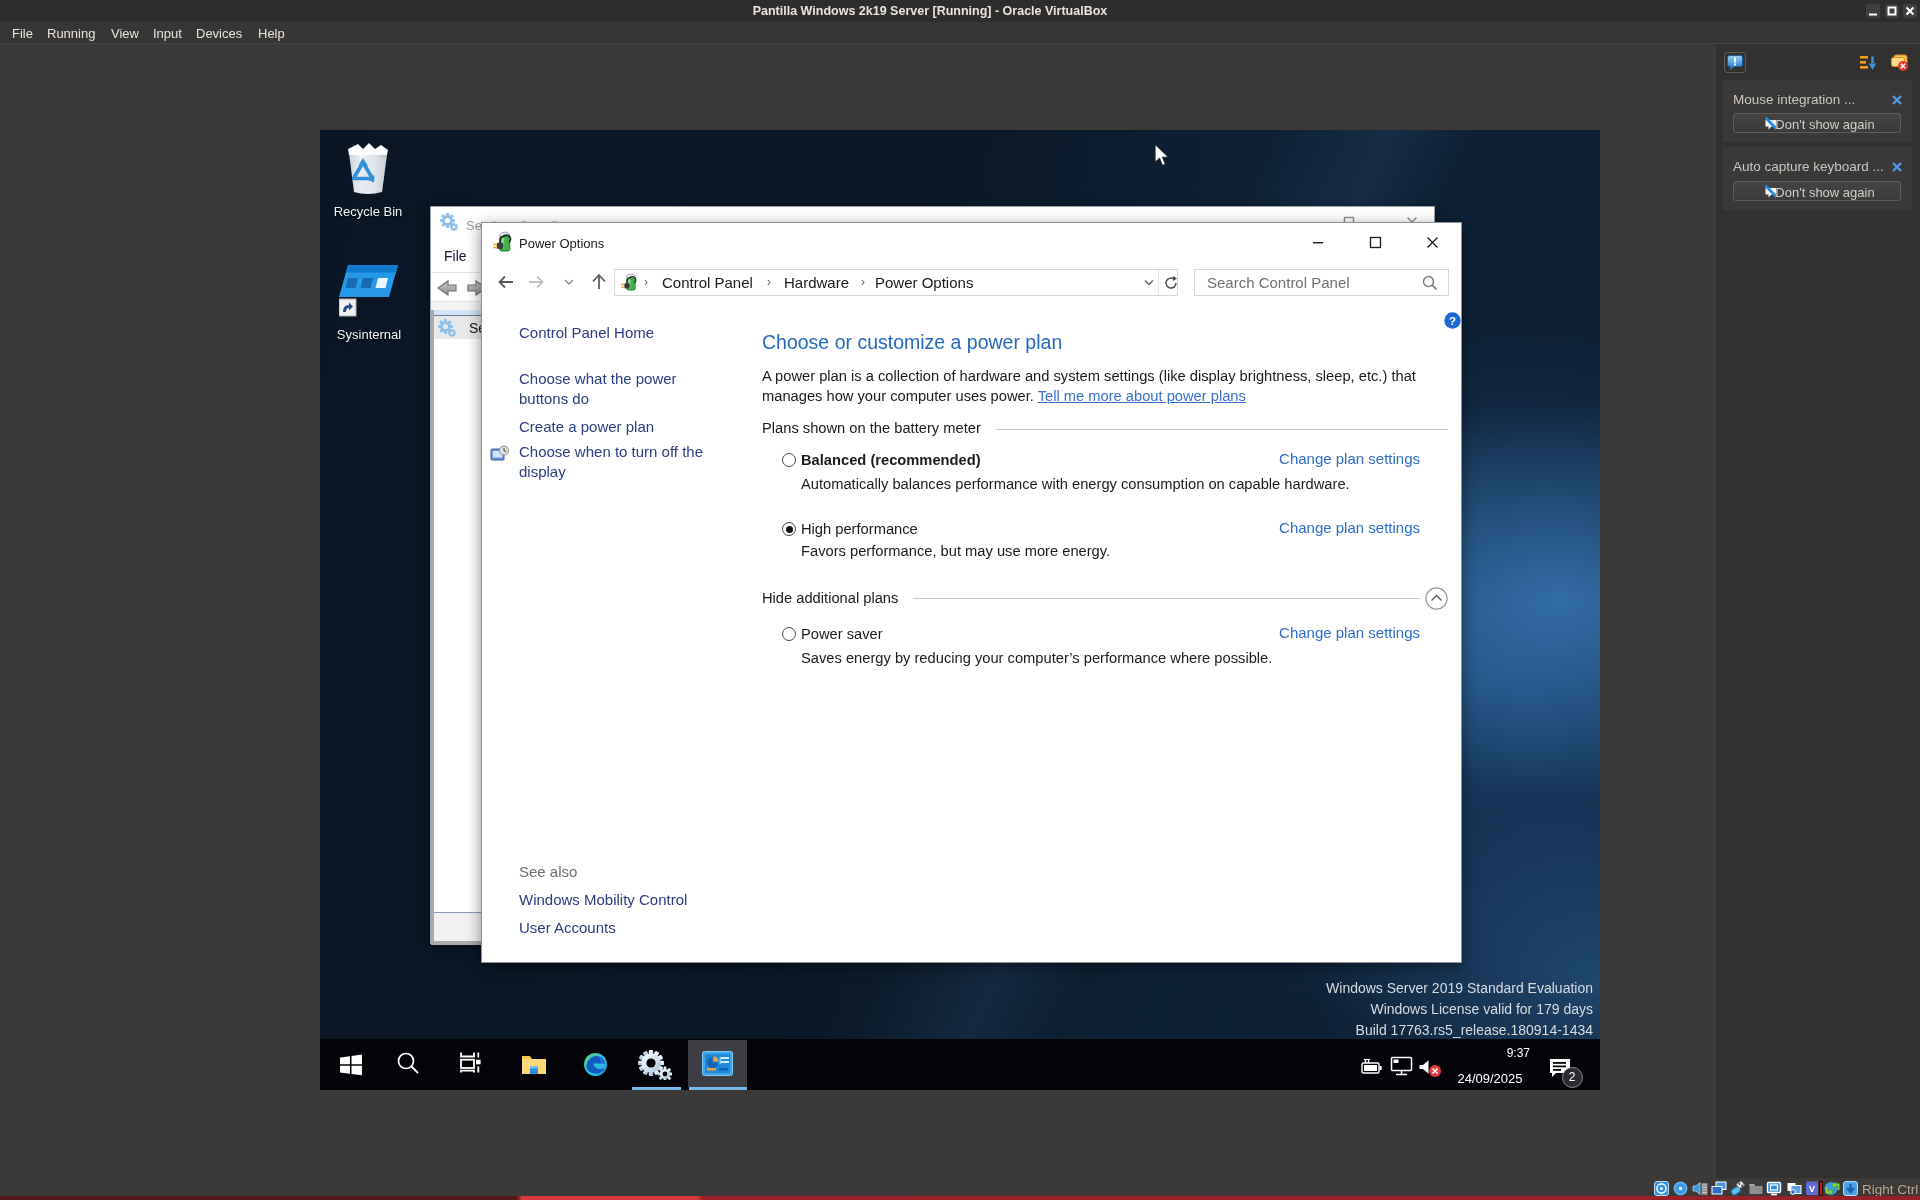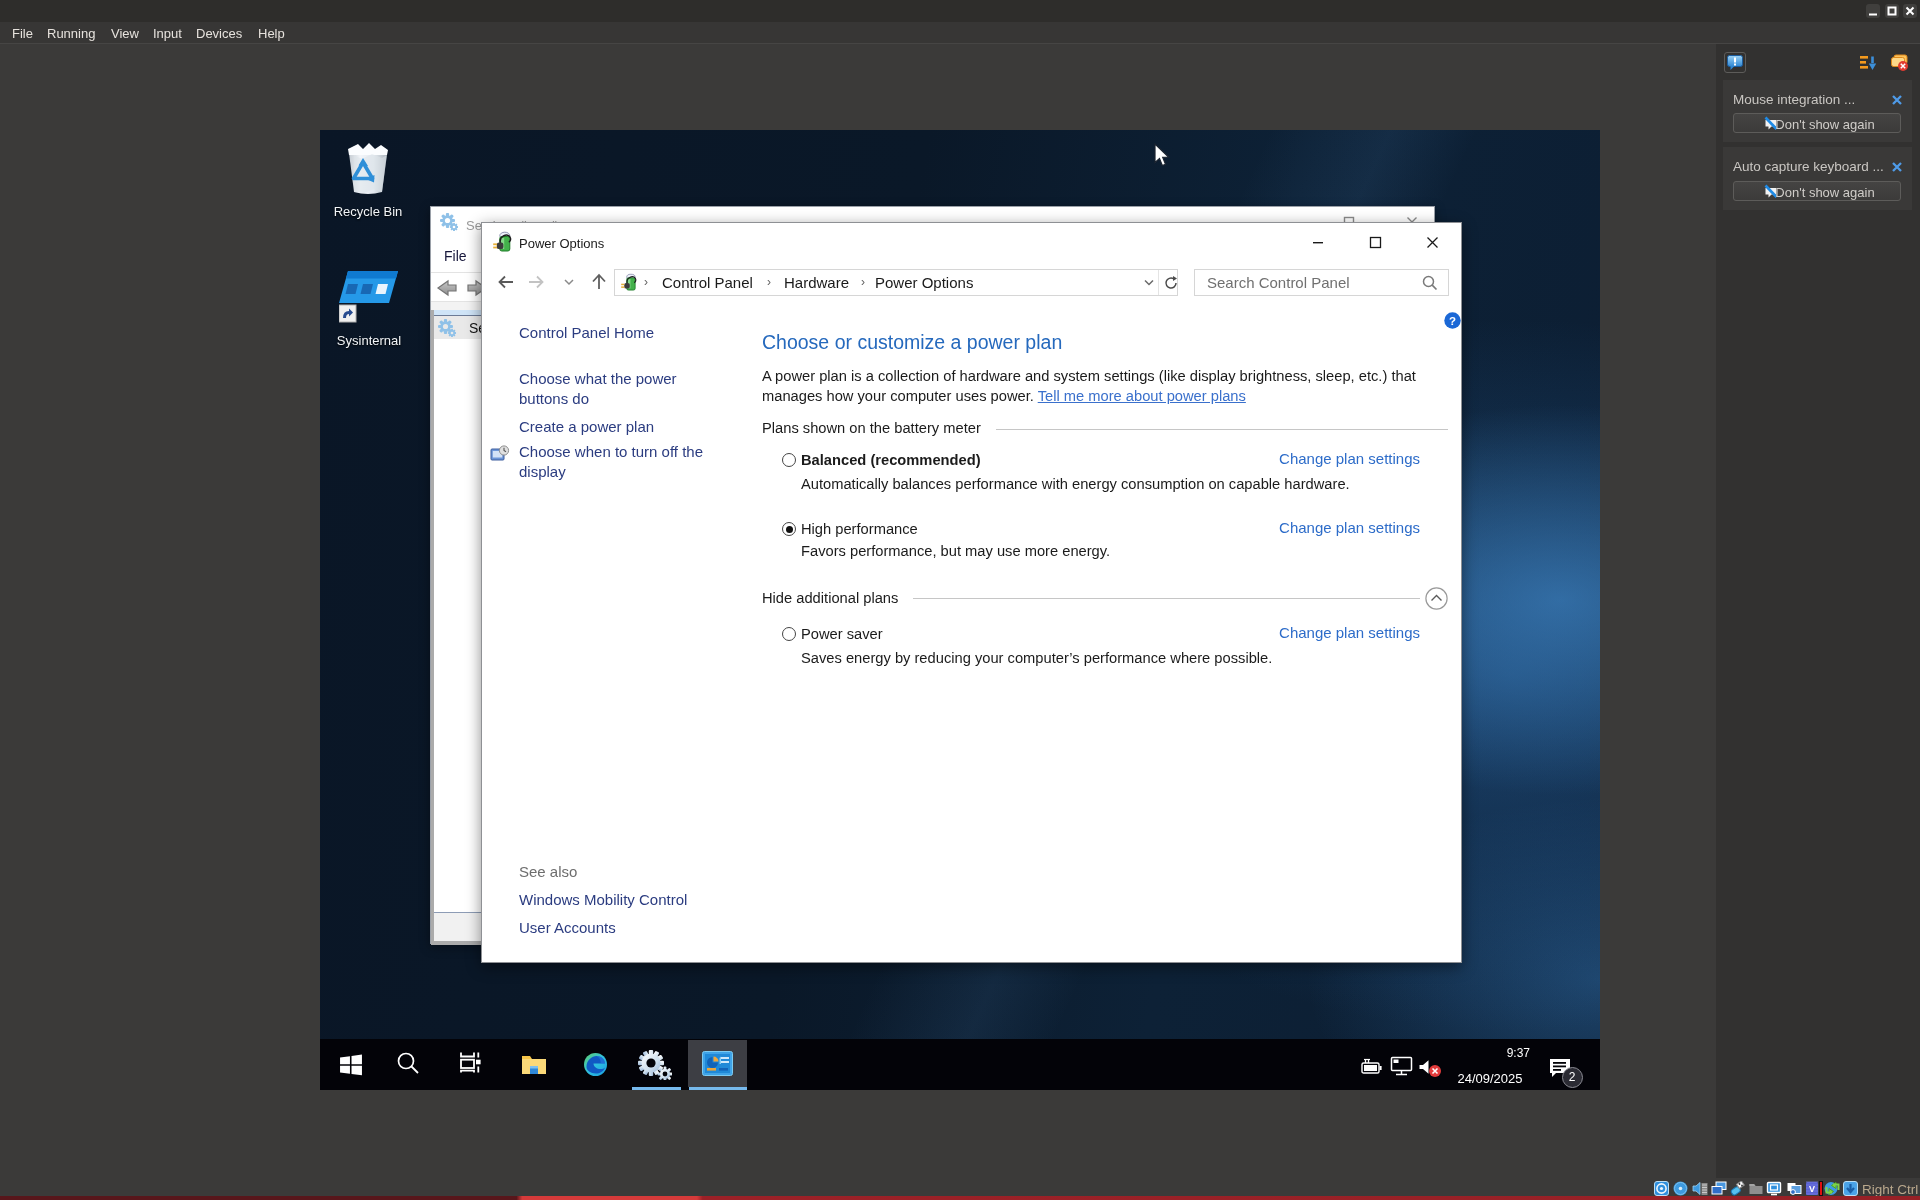--- a/index.html
+++ b/index.html
@@ -38,20 +38,21 @@
   .nitem .txt { position:absolute; left:10px; font-size:13.5px; color:#c9c6c2; white-space:nowrap; }
   .nbtn { position:absolute; left:10px; width:168px; height:20px; background:linear-gradient(#454443,#3c3b3a); border:1px solid #5d5c5a; border-radius:3px; color:#d0cdc9; font-size:13px; text-align:center; }
   
   #redline { position:absolute; left:0; top:1196px; width:1920px; height:4px; background:linear-gradient(90deg,#58161b 0%,#58161b 26.9%,#d63a3a 27.2%,#d63a3a 36.3%,#9c2027 36.6%,#972026 100%); }
   .statictext { white-space:nowrap; }
 </style>
 </head>
 <body>
 
 <div id="titlebar">
+  <div class="title">Pantilla Windows 2k19 Server [Running] - Oracle VirtualBox</div>
   <div class="wbtn" style="left:1866px;"><svg width="14" height="14">
         <rect x="3" y="9.5" width="8" height="2" fill="#fff"></rect>
       </svg></div>
   <div class="wbtn" style="left:1885px;"><svg width="14" height="14">
         <rect x="3.5" y="3.5" width="7" height="7" fill="none" stroke="#fff" stroke-width="2"></rect>
       </svg></div>
   <div class="wbtn" style="left:1903px;"><svg width="14" height="14">
         <path d="M3.5 3.5 L10.5 10.5 M10.5 3.5 L3.5 10.5" stroke="#fff" stroke-width="2"></path>
       </svg></div>
 </div>
@@ -82,21 +83,21 @@
     <g stroke="#2f8fd8" stroke-width="3.6" fill="none" stroke-linejoin="round">
       <path d="M19 21.5 L28.5 37.5 L9.5 37.5 Z"></path>
     </g>
     <g fill="#2f8fd8">
       <path d="M19 17 L24 25 L14.5 24.5 Z"></path>
       <path d="M31.5 38 L23 42 L31 45.5 Z" transform="translate(-1,-4)"></path>
     </g>
   </svg>
   <div class="abs statictext" style="left:-14px; top:63px; width:76px; text-align:center; font-size:13px; color:#f2f5f8; text-shadow:0 1px 2px #000;">Recycle Bin</div>
 </div>
-<div class="abs" style="left:19px; top:139px; width:60px; height:55px;">
+<div class="abs" style="left:19px; top:133px; width:60px; height:55px;">
   <svg width="60" height="56" viewBox="0 0 60 56">
     <path d="M9 2 L59 2 L50 34 L0 34 Z" fill="#2599e8"></path>
     <path d="M9 2 L59 2 L57 9.5 L7 9.5 Z" fill="#0f7ad0"></path>
     <path d="M9 15 L19 15 L16.5 25 L6.5 25 Z" fill="#1868b4"></path>
     <path d="M24 15 L34 15 L31.5 25 L21.5 25 Z" fill="#1868b4"></path>
     <path d="M39 15 L49 15 L46.5 25 L36.5 25 Z" fill="#eaf5fd"></path>
     <g transform="translate(0,36)">
       <rect x="0" y="0" width="17" height="17" fill="#f0f0f0" stroke="#b0b0b0"></rect>
       <path d="M4 13 Q4 6 10 6 L10 3.5 L14 7.5 L10 11.5 L10 9 Q7 9 7 13 Z" fill="#274b8f"></path>
     </g>
@@ -407,20 +408,25 @@
   <svg class="abs" style="left:1228px; top:18px;" width="24" height="23" viewBox="0 0 24 23">
     <path d="M2 2 L22 2 L22 16 L8 16 L4 20 L4 16 L2 16 Z" fill="#fff"></path>
     <rect x="5" y="5" width="13" height="1.8" fill="#030308"></rect>
     <rect x="5" y="8.5" width="13" height="1.8" fill="#030308"></rect>
     <rect x="5" y="12" width="8" height="1.8" fill="#030308"></rect>
   </svg>
   <div class="abs" style="left:1242px; top:28px; width:21px; height:21px; border-radius:50%; background:#2b2b33; border:1.5px solid #8c8c94;">
     <div class="abs" style="left:0; top:2px; width:18px; text-align:center; font-size:12px; color:#fff;">2</div>
   </div>
 </div>
+<div class="abs" style="right:7px; top:848px; text-align:right; font-size:14px; line-height:21px; color:#d6dbe2;">
+Windows Server 2019 Standard Evaluation<br>
+Windows License valid for 179 days<br>
+Build 17763.rs5_release.180914-1434
+</div>
 <svg class="abs" style="left:834px; top:13px;" width="18" height="25" viewBox="0 0 18 25">
   <path d="M1 1 L1 19.5 L5.5 15.5 L8.3 22.5 L11.5 21.2 L8.7 14.4 L14.5 14 Z" fill="#fff" stroke="#1b2430" stroke-width="1.2"></path>
 </svg>
 </div>
 
 <div id="npanel">
   <div class="abs" style="left:8px; top:8px; width:22px; height:21px; border:1px solid #5d5c5a; border-radius:3px;">
     <svg width="20" height="19" viewBox="0 0 20 19" style="position:absolute; left:0; top:0;">
       <defs>
           <linearGradient id="bub" x1="0" y1="0" x2="0" y2="1">

